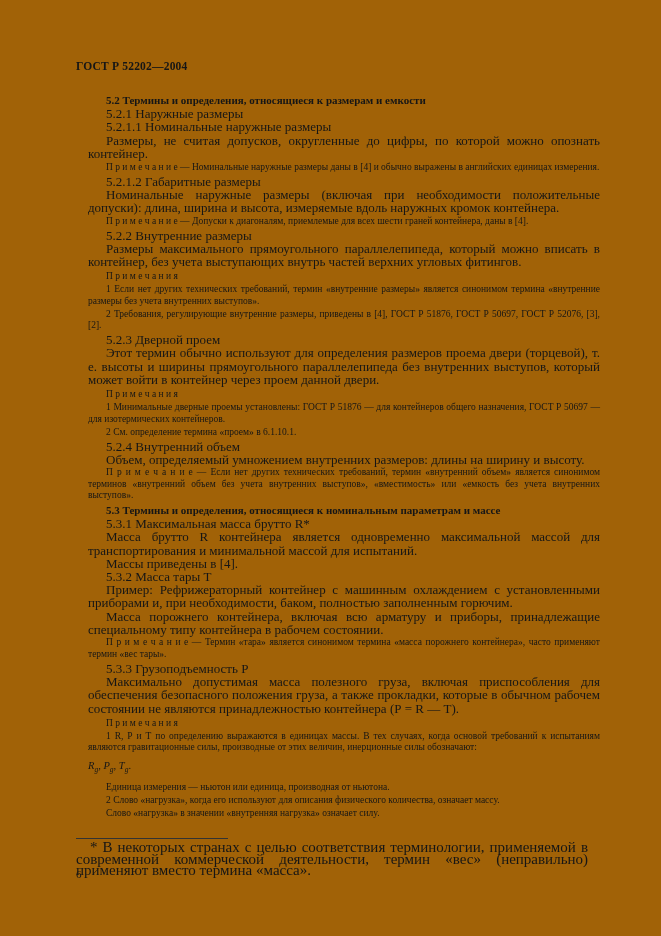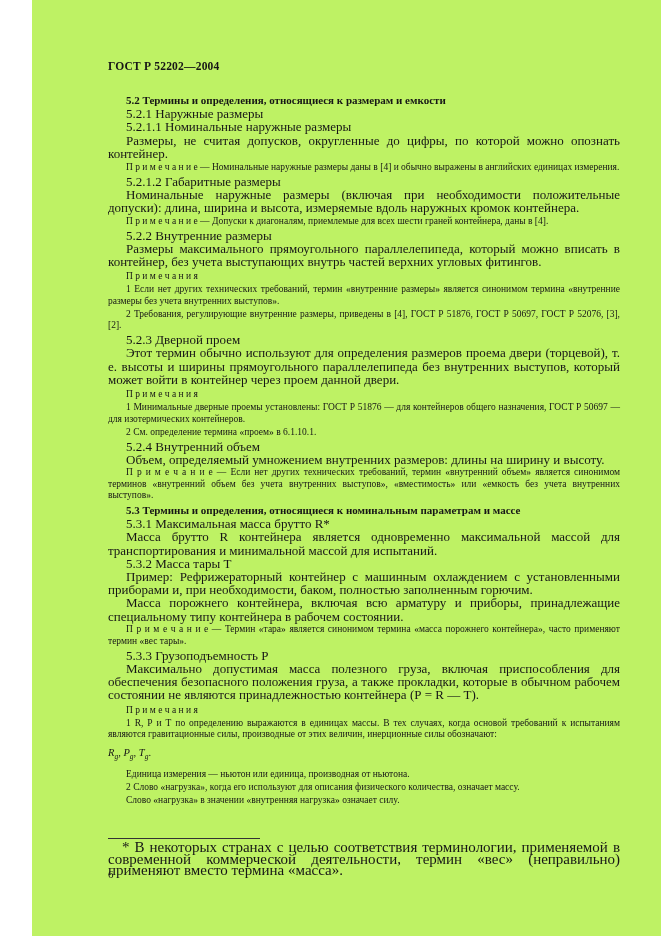--- a/index.html
+++ b/index.html
@@ -8,34 +8,33 @@
     width: 661px;
     height: 936px;
     position: relative;
     font-family: "Liberation Serif", serif;
     color: #161616;
     overflow: hidden;
   }
   .page {
     position: absolute;
     inset: 0;
-    background: #bef264;
-    margin-left: 32px;
+    background: #a16207;
   }
   .doc-header {
     position: absolute;
     left: 76px;
     top: 60px;
     font-size: 11.5px;
     font-weight: bold;
     letter-spacing: 0.2px;
   }
   .content {
     position: absolute;
-    left: 76px;
+    left: 88px;
     top: 92px;
     width: 512px;
     text-align: justify;
   }
   .p-body {
     font-size: 13px;
     line-height: 13.2px;
     text-indent: 18px;
   }
   .p-heading {
@@ -117,20 +116,21 @@
       <div class="p-body">Этот термин обычно используют для определения размеров проема двери (торцевой), т. е. высоты и ширины прямоугольного параллелепипеда без внутренних выступов, который может войти в контейнер через проем данной двери.</div>
       <div class="p-note p-noteheader">П р и м е ч а н и я</div>
       <div class="p-note">1 Минимальные дверные проемы установлены: ГОСТ Р 51876 — для контейнеров общего назначения, ГОСТ Р 50697 — для изотермических контейнеров.</div>
       <div class="p-note">2 См. определение термина «проем» в 6.1.10.1.</div>
       <div class="p-body">5.2.4 Внутренний объем</div>
       <div class="p-body">Объем, определяемый умножением внутренних размеров: длины на ширину и высоту.</div>
       <div class="p-note">П р и м е ч а н и е — Если нет других технических требований, термин «внутренний объем» является синонимом терминов «внутренний объем без учета внутренних выступов», «вместимость» или «емкость без учета внутренних выступов».</div>
       <div class="p-heading">5.3 Термины и определения, относящиеся к номинальным параметрам и массе</div>
       <div class="p-body">5.3.1 Максимальная масса брутто R*</div>
       <div class="p-body">Масса брутто R контейнера является одновременно максимальной массой для транспортирования и минимальной массой для испытаний.</div>
+      <div class="p-body">Массы приведены в [4].</div>
       <div class="p-body">5.3.2 Масса тары Т</div>
       <div class="p-body">Пример: Рефрижераторный контейнер с машинным охлаждением с установленными приборами и, при необходимости, баком, полностью заполненным горючим.</div>
       <div class="p-body">Масса порожнего контейнера, включая всю арматуру и приборы, принадлежащие специальному типу контейнера в рабочем состоянии.</div>
       <div class="p-note">П р и м е ч а н и е — Термин «тара» является синонимом термина «масса порожнего контейнера», часто применяют термин «вес тары».</div>
       <div class="p-body">5.3.3 Грузоподъемность Р</div>
       <div class="p-body">Максимально допустимая масса полезного груза, включая приспособления для обеспечения безопасного положения груза, а также прокладки, которые в обычном рабочем состоянии не являются принадлежностью контейнера (Р = R — Т).</div>
       <div class="p-note p-noteheader">П р и м е ч а н и я</div>
       <div class="p-note">1 R, Р и Т по определению выражаются в единицах массы. В тех случаях, когда основой требований к испытаниям являются гравитационные силы, производные от этих величин, инерционные силы обозначают:</div>
       <div class="p-formula"><i>R</i><sub>g</sub>, <i>P</i><sub>g</sub>, <i>T</i><sub>g</sub>.</div>
       <div class="p-note">Единица измерения — ньютон или единица, производная от ньютона.</div>

